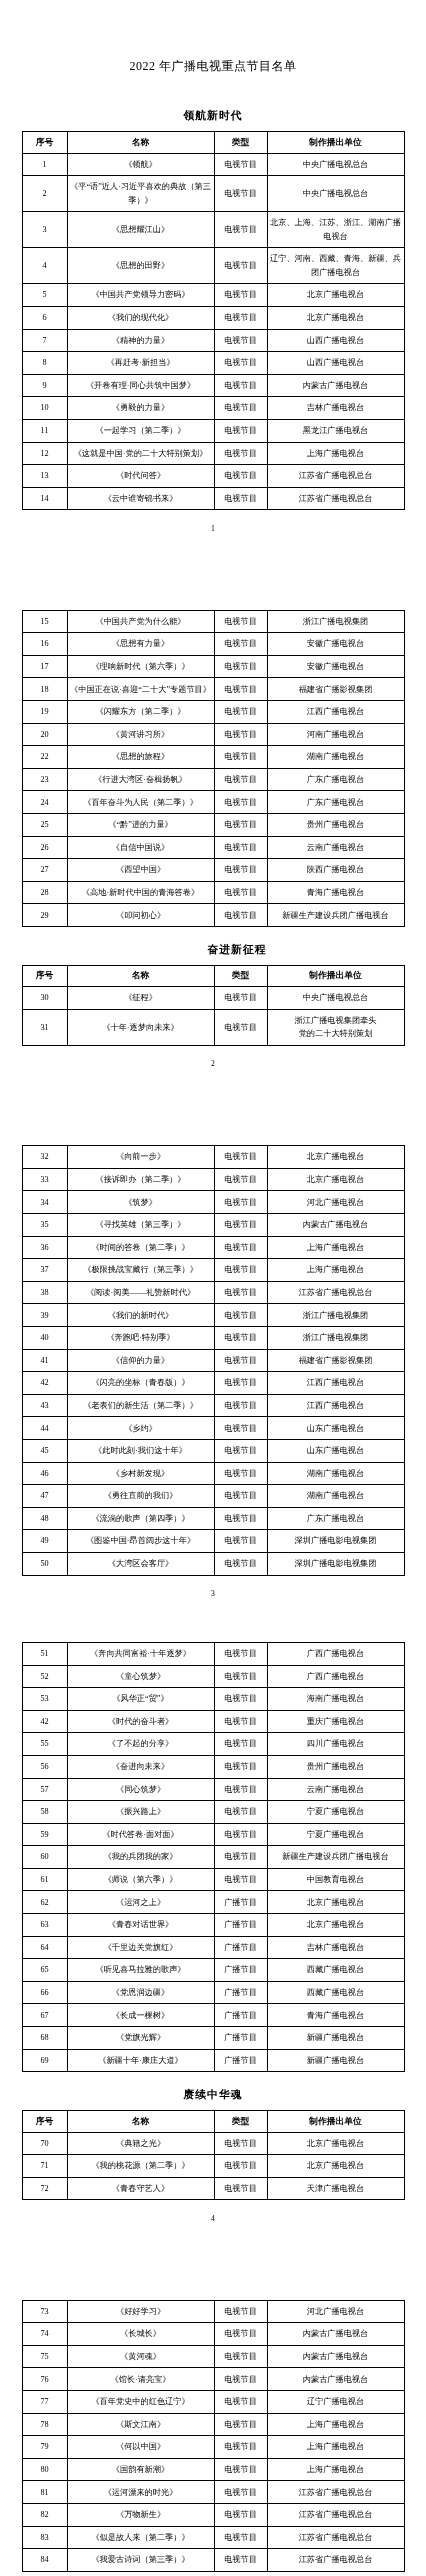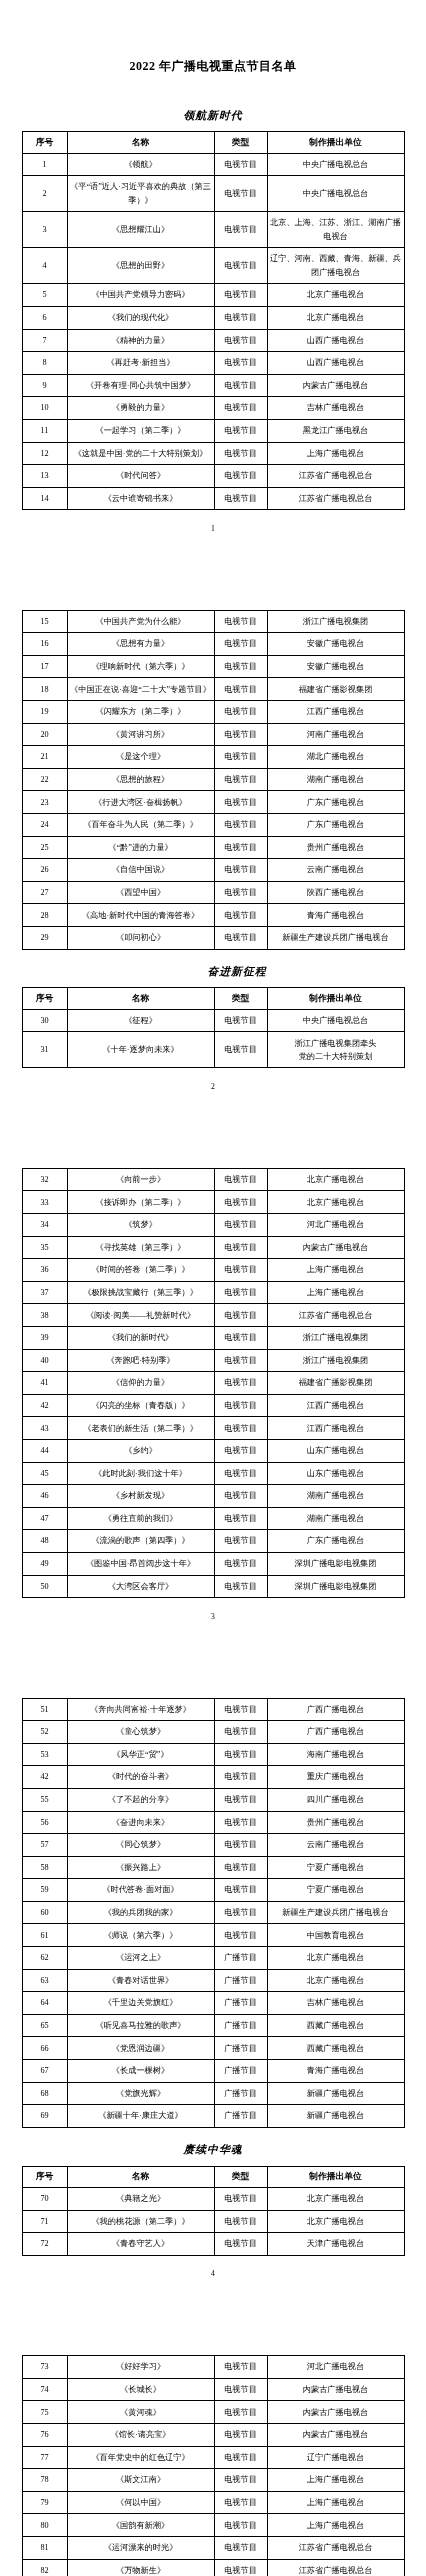--- a/index.html
+++ b/index.html
@@ -7,29 +7,28 @@
     width: 426px; height: 3867px;
     background: #ffffff; color: #000000;
     overflow: hidden;
     font-family: "Liberation Serif", "DejaVu Serif", serif;
   }
   .doc { width: 426px; }
   .title {
     margin: 58px 0 0 0;
     text-align: center;
     font-size: 12px;
-    font-weight: bold;
+    font-weight: normal;
     letter-spacing: 0.5px;
   }
   .section-header {
     text-align: center;
     font-size: 10.8px;
     font-weight: bold;
     letter-spacing: 1px;
-    font-style: italic;
   }
   table.programs {
     width: 382px;
     margin-left: auto; margin-right: auto;
     border-collapse: collapse;
     table-layout: fixed;
     border: 1px solid #0c4a6e;
   }
   table.programs th, table.programs td {
     border: 0.5px solid #000;
@@ -203,26 +202,20 @@
             <td>电视节目</td>
             <td>江西广播电视台</td>
           </tr>
           <tr>
             <td>20</td>
             <td>《黄河讲习所》</td>
             <td>电视节目</td>
             <td>河南广播电视台</td>
           </tr>
           <tr>
-            <td>21</td>
-            <td>《是这个理》</td>
-            <td>电视节目</td>
-            <td>湖北广播电视台</td>
-          </tr>
-          <tr>
             <td>22</td>
             <td>《思想的旅程》</td>
             <td>电视节目</td>
             <td>湖南广播电视台</td>
           </tr>
           <tr>
             <td>23</td>
             <td>《行进大湾区·奋楫扬帆》</td>
             <td>电视节目</td>
             <td>广东广播电视台</td>
@@ -416,21 +409,21 @@
           </tr>
           <tr>
             <td>50</td>
             <td>《大湾区会客厅》</td>
             <td>电视节目</td>
             <td>深圳广播电影电视集团</td>
           </tr>
         </tbody>
       </table>
       <div class="page-number" style="margin-top: 13.4px;">3</div>
-      <table class="programs" style="margin-top: 77px; font-family: Liberation Serif, serif;">
+      <table class="programs" style="margin-top: 44px; font-family: Liberation Serif, serif;">
         <colgroup>
           <col class="col-index">
           <col class="col-name">
           <col class="col-type">
           <col class="col-producer">
         </colgroup>
         <tbody>
           <tr>
             <td>51</td>
             <td>《奔向共同富裕·十年逐梦》</td>

